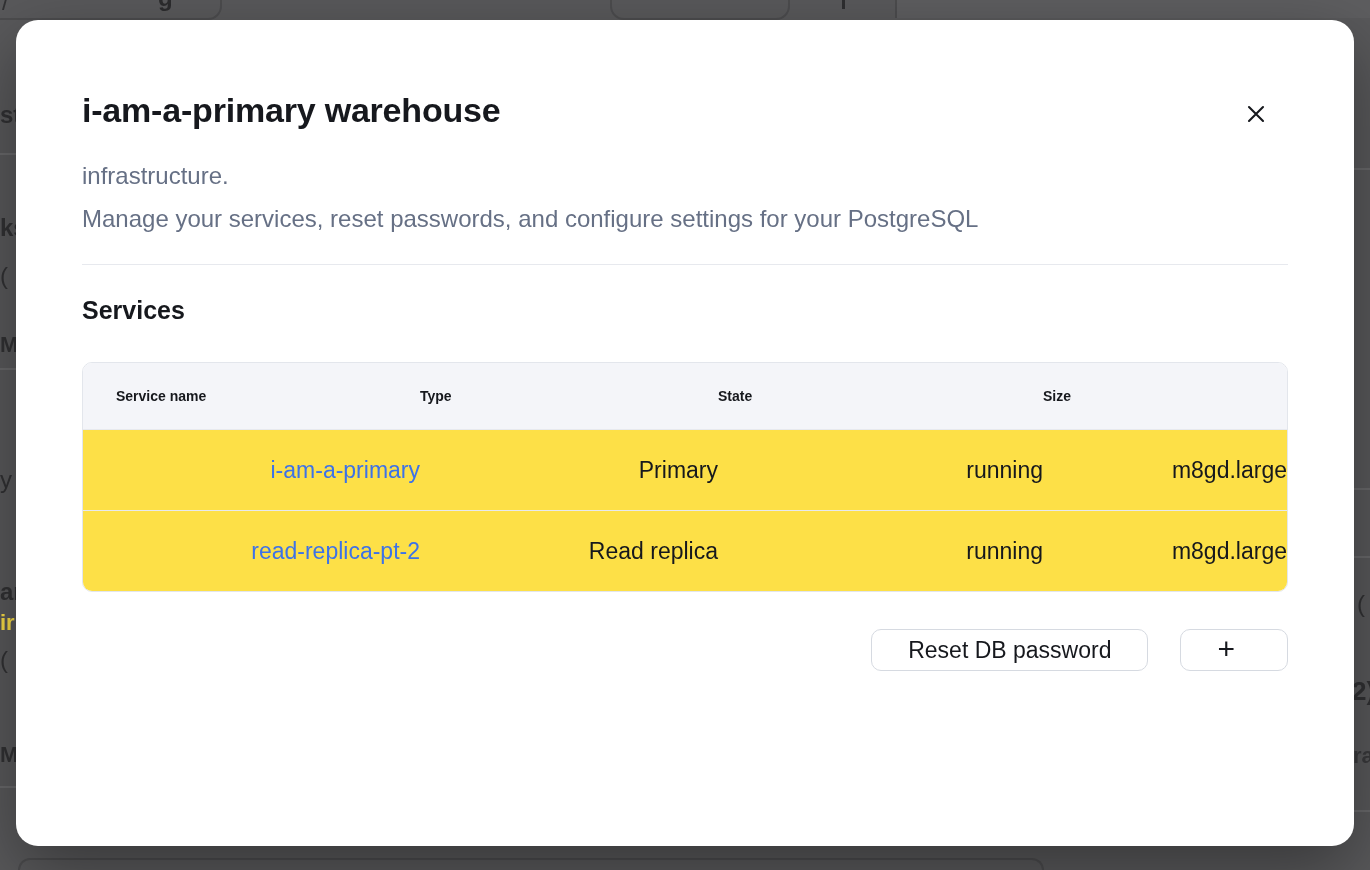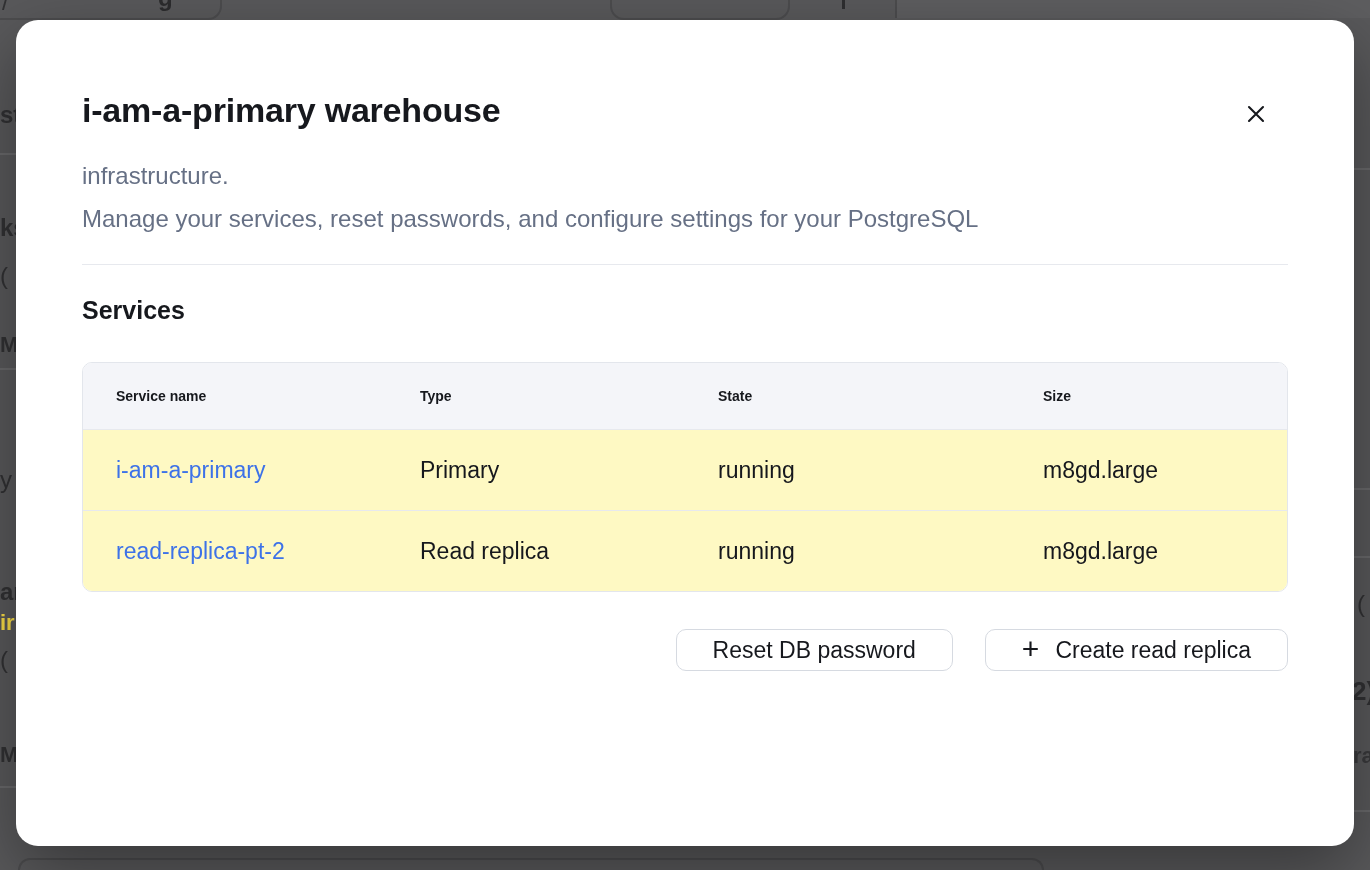--- a/index.html
+++ b/index.html
@@ -51,21 +51,21 @@
     background:#fff;
   }
   table.services{width:100%;border-collapse:separate;border-spacing:0;table-layout:fixed;}
   table.services th{
     height:66px;background:#f4f5f9;text-align:left;vertical-align:middle;
     font-size:14px;font-weight:600;color:#16181d;
     border-bottom:1px solid #e7e9ee;padding:0;
   }
   table.services td{
     height:80px;vertical-align:middle;font-size:23px;color:#16181d;
-    border-bottom:1px solid #e7e9ee;padding:0;background:#fef9c3;
+    border-bottom:1px solid #e7e9ee;padding:0;background:#fde047;text-align:right;
   }
   table.services tr:last-child td{border-bottom:none;}
   table.services th:first-child,
   table.services td:first-child{padding-left:33px;}
   .svc-link{
     color:#3d72e8;text-decoration:none;display:inline-block;
     max-width:240px;overflow:hidden;white-space:nowrap;vertical-align:middle;
   }
 
   
@@ -170,18 +170,17 @@
         </tbody>
       </table>
     </div>
 
     <div class="actions">
       <button class="btn">
         <span>Reset DB password</span>
       </button>
       <button class="btn">
         <span class="plus">+</span>
-        <span>Create read replica</span>
       </button>
     </div>
 
   </div>
 </div>
 
 </body></html>

